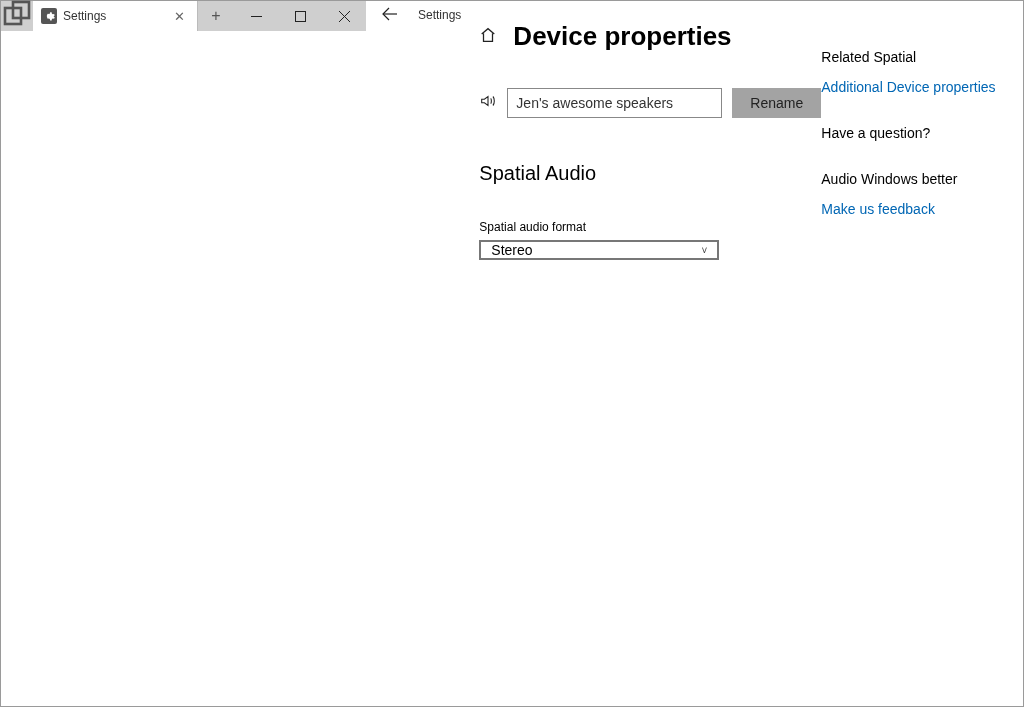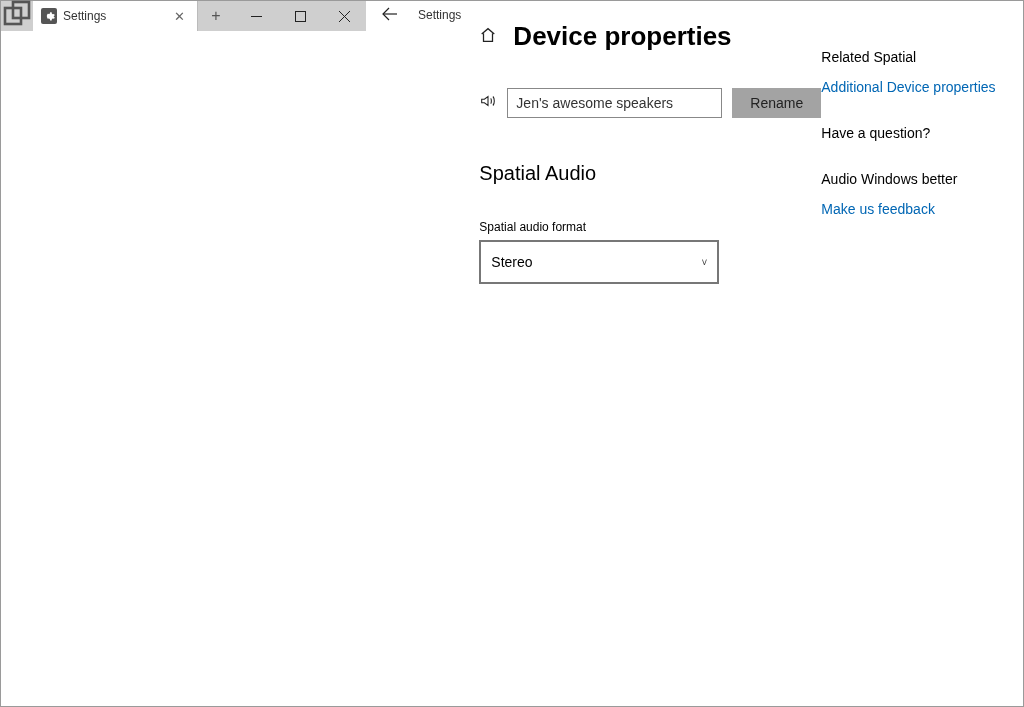--- a/index.html
+++ b/index.html
@@ -93,21 +93,21 @@
     border: none;
     font-size: 14px;
     font-family: inherit;
     color: #222;
     cursor: default;
   }
 
   .section-heading { font-size: 20px; font-weight: 400; margin-bottom: 35px; }
   .field-label { font-size: 12px; margin-bottom: 6px; }
   .select {
-    width: 240px; height: 44px;
+    width: 240px; height: 20px;
     border: 2px solid #777;
     display: flex; align-items: center; justify-content: space-between;
     padding: 0 10px;
     font-size: 14px;
   }
   .chevron { font-size: 10px; color: #444; }
 
   .side-heading { font-size: 14px; font-weight: 400; margin-top: 30px; margin-bottom: 14px; }
   .side-heading.first { margin-top: 28px; }
   .side-link { color: #0066b4; font-size: 14px; cursor: default; }

